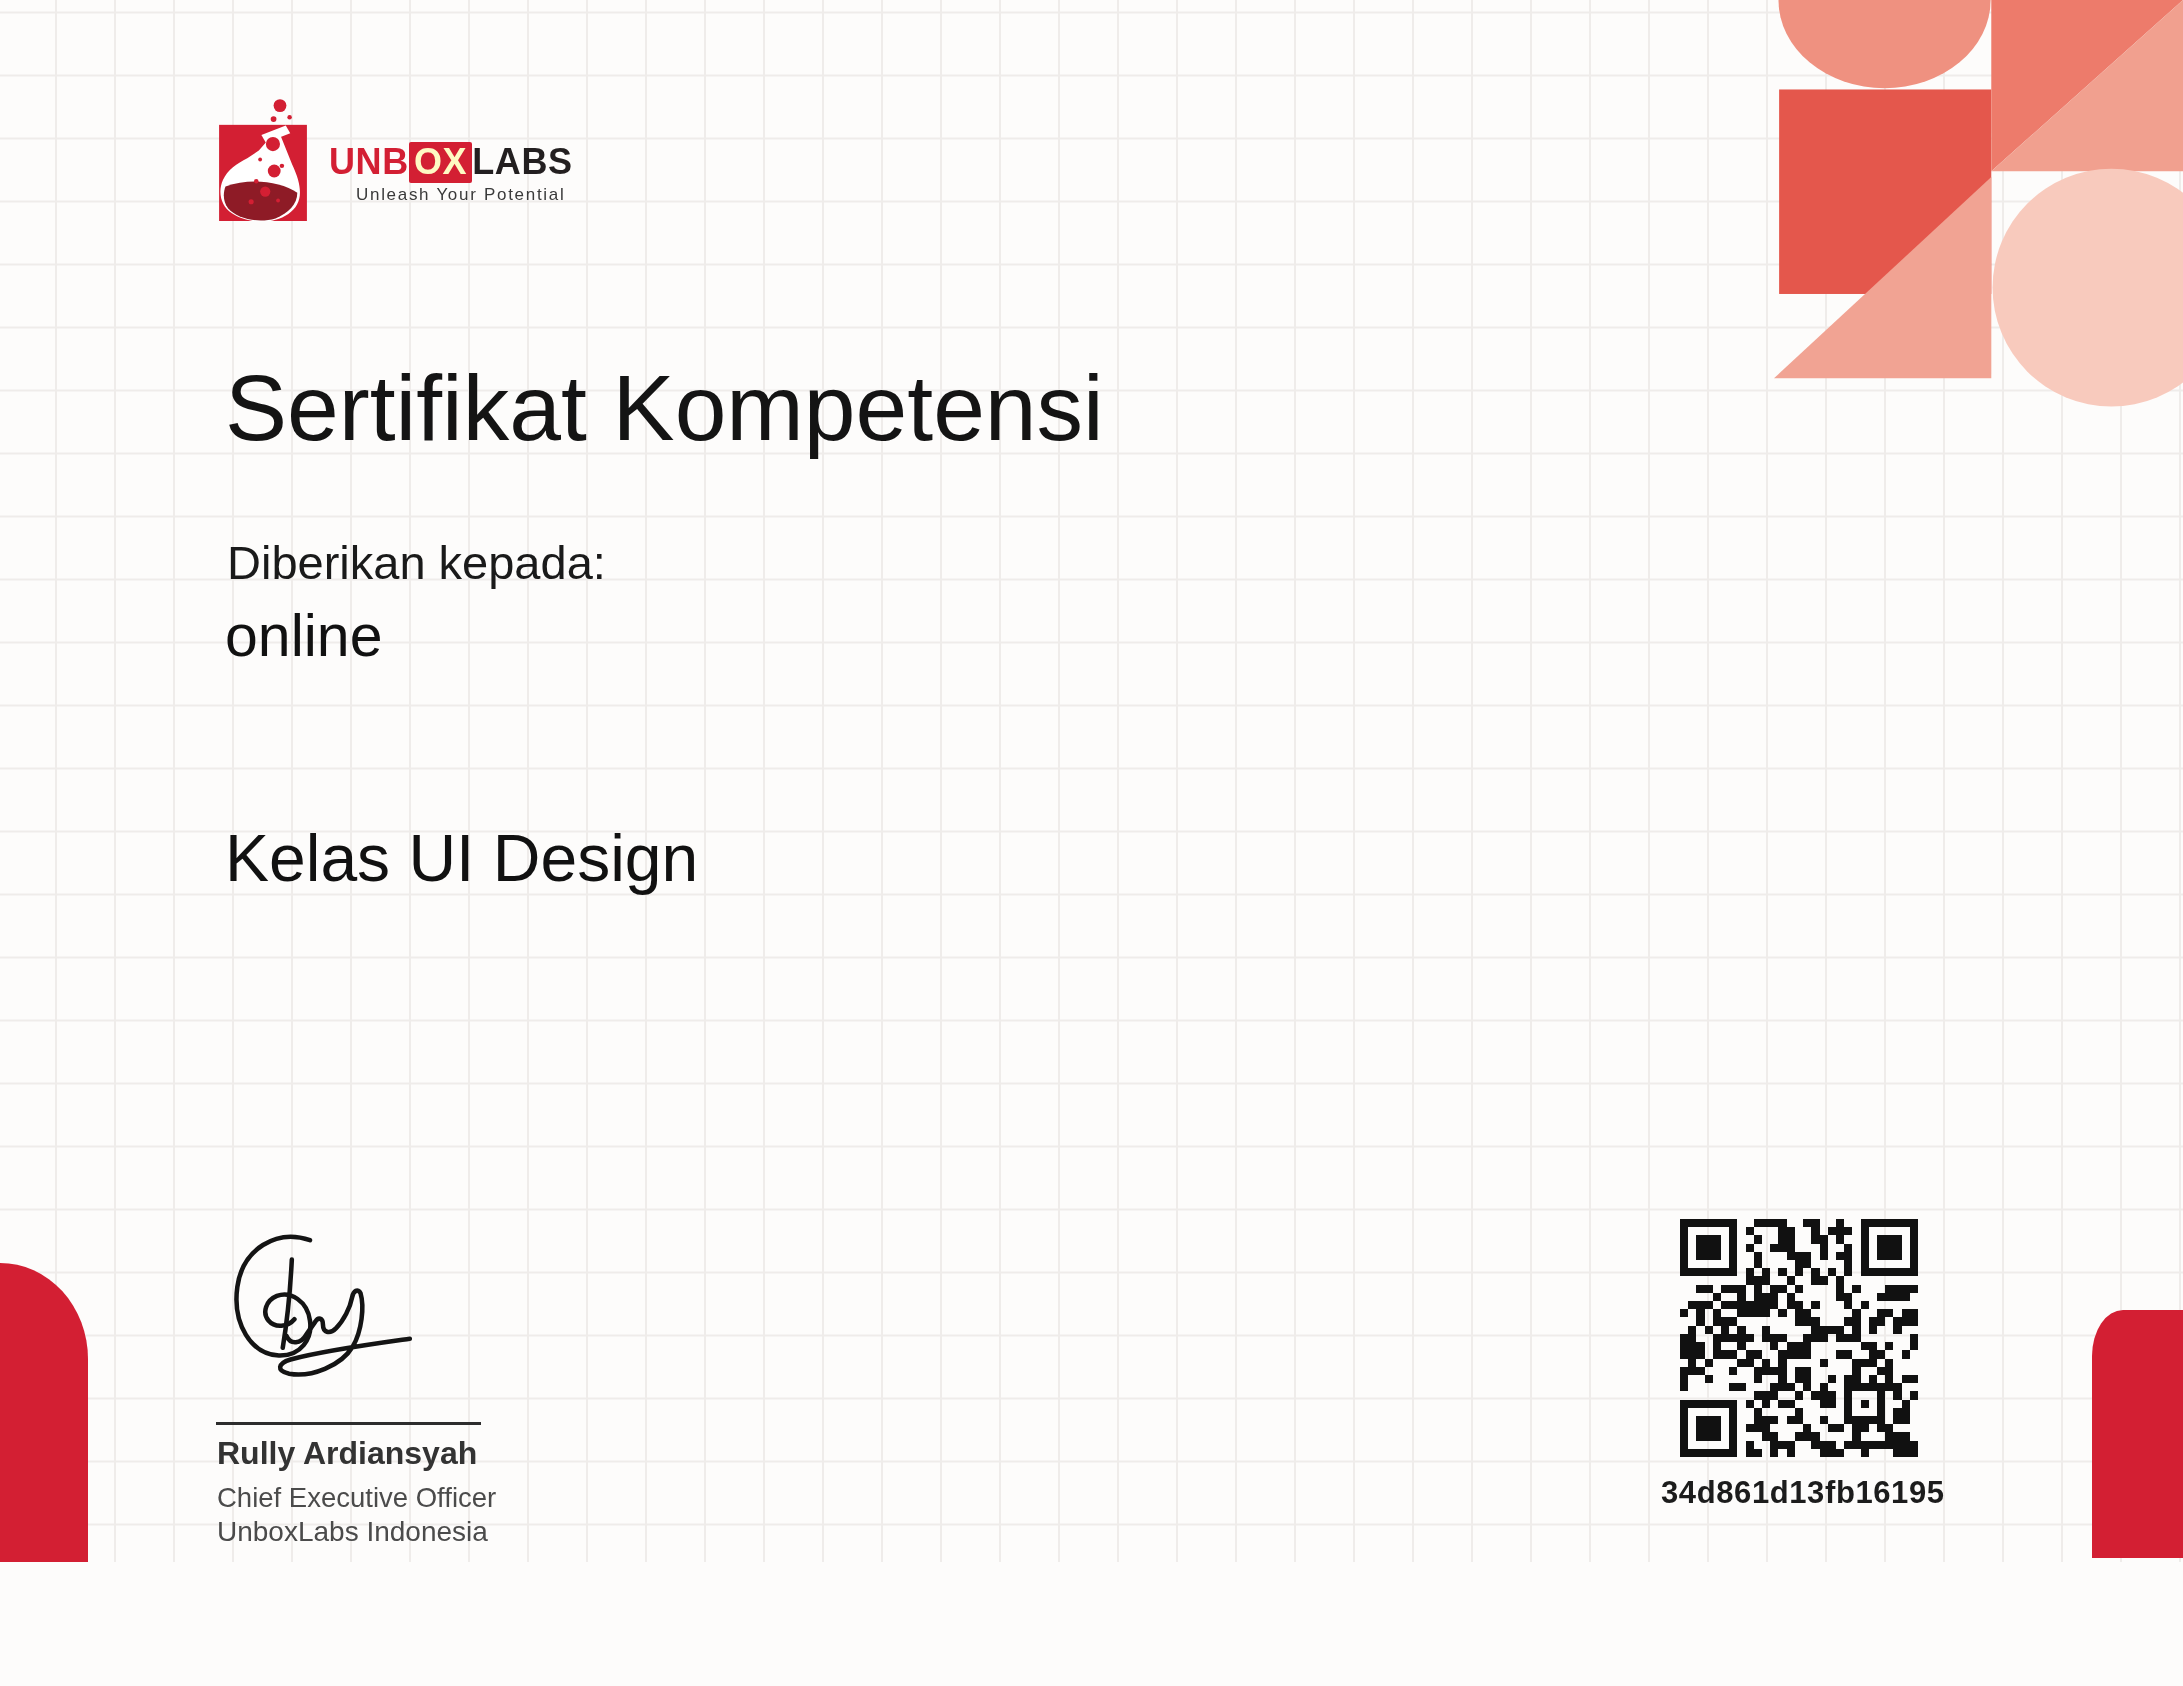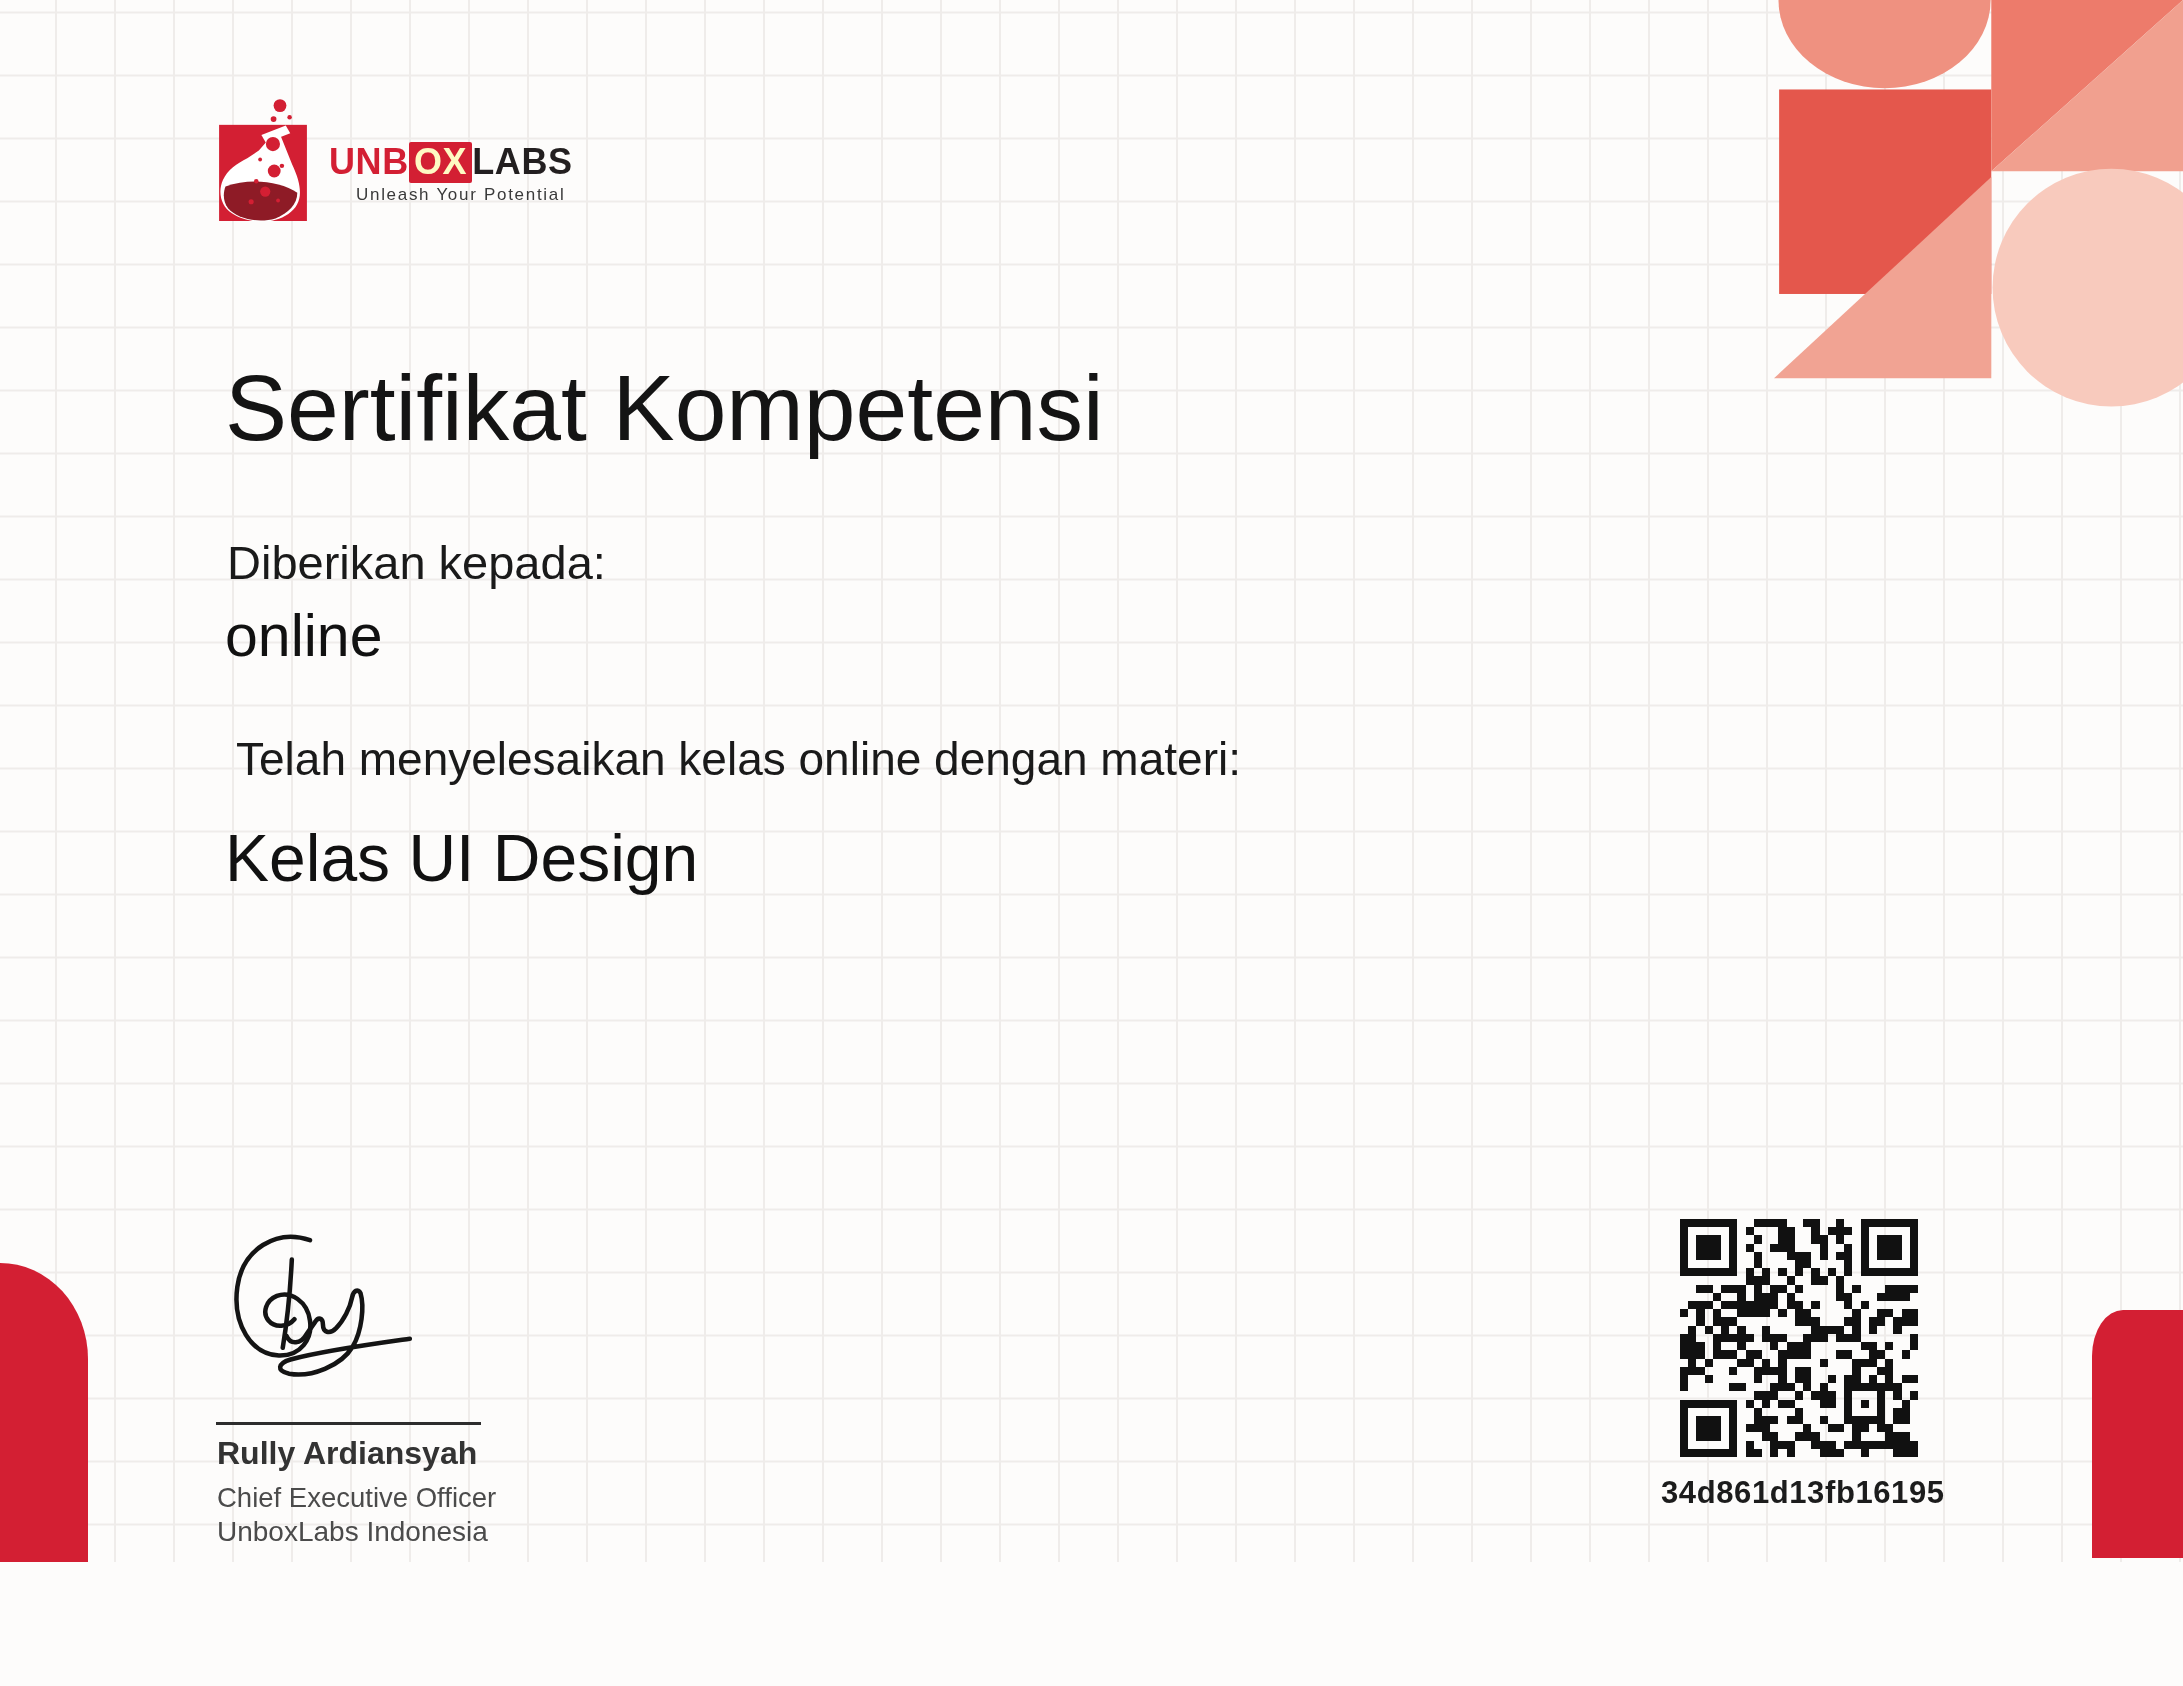--- a/index.html
+++ b/index.html
@@ -83,21 +83,20 @@
       <span class="wm-red">UNB</span>
         <span class="wm-box">OX</span>
         <span class="wm-dark">LABS</span>
     </div>
     <div class="abs tagline">Unleash Your Potential</div>
   </div>
 
   <div class="abs title">Sertifikat Kompetensi</div>
   <div class="abs given-label">Diberikan kepada:</div>
   <div class="abs recipient">online</div>
-  <div class="abs completion">Telah menyelesaikan kelas online dengan materi:</div>
   <div class="abs course">Kelas UI Design</div>
 
   <svg class="abs sig-svg" viewBox="0 0 330 240" aria-hidden="true">
     <g fill="none" stroke="#141414" stroke-width="7" stroke-linecap="round" stroke-linejoin="round">
       <path d="M148 20 C96 2 44 34 36 92 C28 150 58 196 100 198 C134 199 152 172 148 144 C144 114 118 98 97 106 C80 113 74 132 84 144 C94 156 114 154 124 142"></path>
       <path d="M120 50 C118 90 112 150 106 186"></path>
       <path d="M112 168 C118 182 134 180 142 166 L156 146 C161 138 168 140 168 150 C168 162 178 166 188 156 C200 144 210 124 213 108 C215 98 222 94 226 102 C232 122 228 160 214 184 C196 214 150 232 116 226 C96 222 98 210 118 204 C170 190 245 180 302 172"></path>
     </g>
   </svg>
   <div class="abs sig-line"></div>

